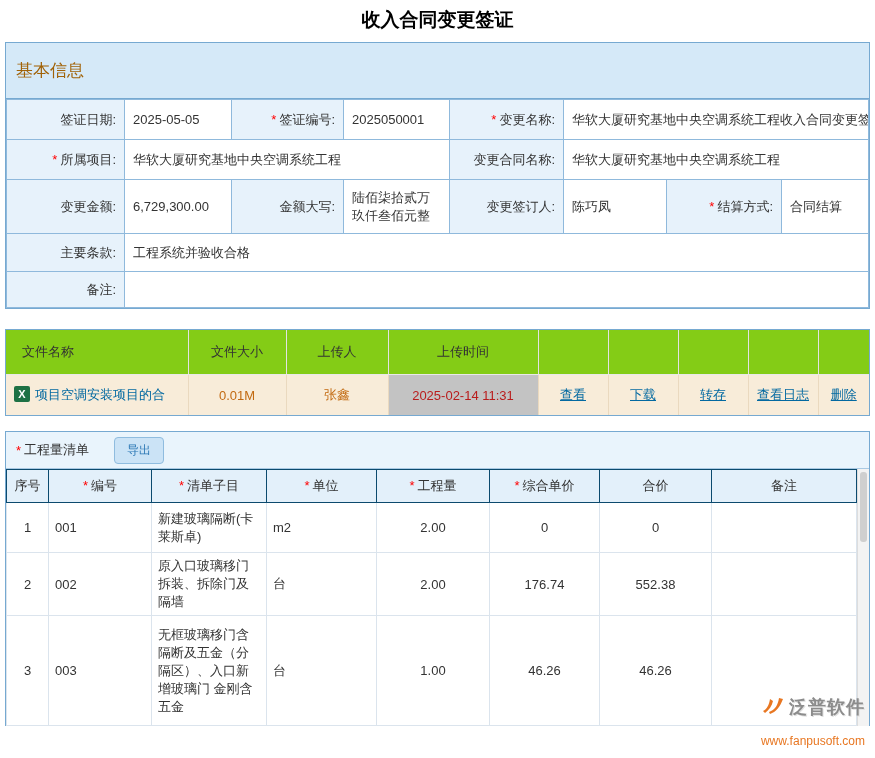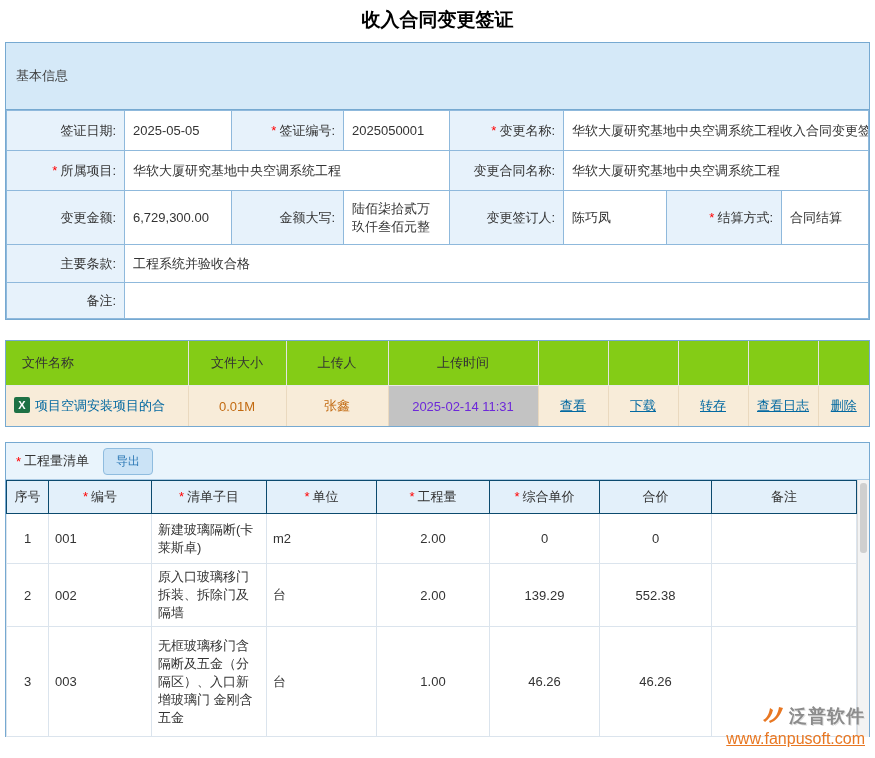--- a/index.html
+++ b/index.html
@@ -17,23 +17,23 @@
     color: #000;
     padding: 7px 0 9px;
   }
   .panel {
     margin: 0 5px;
     border: 1px solid #76a9d1;
     background: #fff;
   }
   .panel-hd {
     background: #d5e9f8;
-    color: #404040;
-    font-size: 13px;
-    padding: 24px 10px;
+    color: #a16207;
+    font-size: 17px;
+    padding: 16px 10px;
     border-bottom: 1px solid #76a9d1;
   }
   
   .form-table {
     width: 100%;
     border-collapse: collapse;
     table-layout: fixed;
     font-size: 13px;
     color: #333;
   }
@@ -78,39 +78,39 @@
   .att-table td {
     height: 38px;
     background: #f8ecd9;
     border-right: 1px solid #ead9bf;
     color: #c26a11;
     text-align: center;
     overflow: hidden;
     white-space: nowrap;
   }
   .att-table td.t-name { text-align: left; padding-left: 8px; }
-  .att-table td.time { background: #c3c3c3; color: #6d28d9; }
+  .att-table td.time { background: #c3c3c3; color: #b91c1c; }
   .att-table a { color: #0369a1; text-decoration: underline; cursor: pointer; }
   .att-table a.file-link { text-decoration: none; margin-left: 5px; }
   .xls-icon { display: inline-block; vertical-align: -3px; }
   
   .boq-panel { margin-top: 15px; border-bottom: none; }
   .boq-bar {
     display: flex;
     align-items: center;
     padding: 5px 10px;
     background: #e9f4fc;
     border-bottom: 1px solid #a9c9e3;
     font-size: 13px;
     color: #333;
     height: 26px;
   }
   .boq-bar .boq-title { font-weight: normal; }
   .export-btn {
-    margin-left: 14px;
+    margin-left: 25px;
     background: #cbe3f6;
     border: 1px solid #8fbcdf;
     color: #2b77b5;
     font-size: 12px;
     padding: 4px 12px;
     border-radius: 4px;
     cursor: pointer;
     font-family: inherit;
   }
   .boq-wrap { display: flex; align-items: stretch; }
@@ -165,23 +165,22 @@
   .wm-top { display: flex; align-items: center; justify-content: flex-end; gap: 4px; }
   .wm-brand {
     color: #8c8c8c;
     font-size: 18px;
     font-weight: bold;
     letter-spacing: 1px;
     text-shadow: 1px 1px 0 #e0e0e0;
   }
   .wm-url {
     color: #e87722;
-    font-size: 16px;
-    margin-top: 2px;
-    text-decoration: underline;
+    font-size: 12px;
+    margin-top: 15px;
   }
 </style>
 </head>
 <body>
 
 <div class="page-title">收入合同变更签证</div>
 
 <section class="panel">
   <div class="panel-hd">基本信息</div>
   <table class="form-table">
@@ -319,21 +318,21 @@
           <td class="c-center">0</td>
           <td class="c-center">0</td>
           <td class="c-left"></td>
         </tr>
         <tr class="br2">
           <td class="c-center">2</td>
           <td class="c-left">002</td>
           <td class="c-left">原入口玻璃移门拆装、拆除门及隔墙</td>
           <td class="c-left">台</td>
           <td class="c-center">2.00</td>
-          <td class="c-center">139.29</td>
+          <td class="c-center">176.74</td>
           <td class="c-center">552.38</td>
           <td class="c-left"></td>
         </tr>
         <tr class="br3">
           <td class="c-center">3</td>
           <td class="c-left">003</td>
           <td class="c-left">无框玻璃移门含隔断及五金（分隔区）、入口新增玻璃门 金刚含五金</td>
           <td class="c-left">台</td>
           <td class="c-center">1.00</td>
           <td class="c-center">46.26</td>

